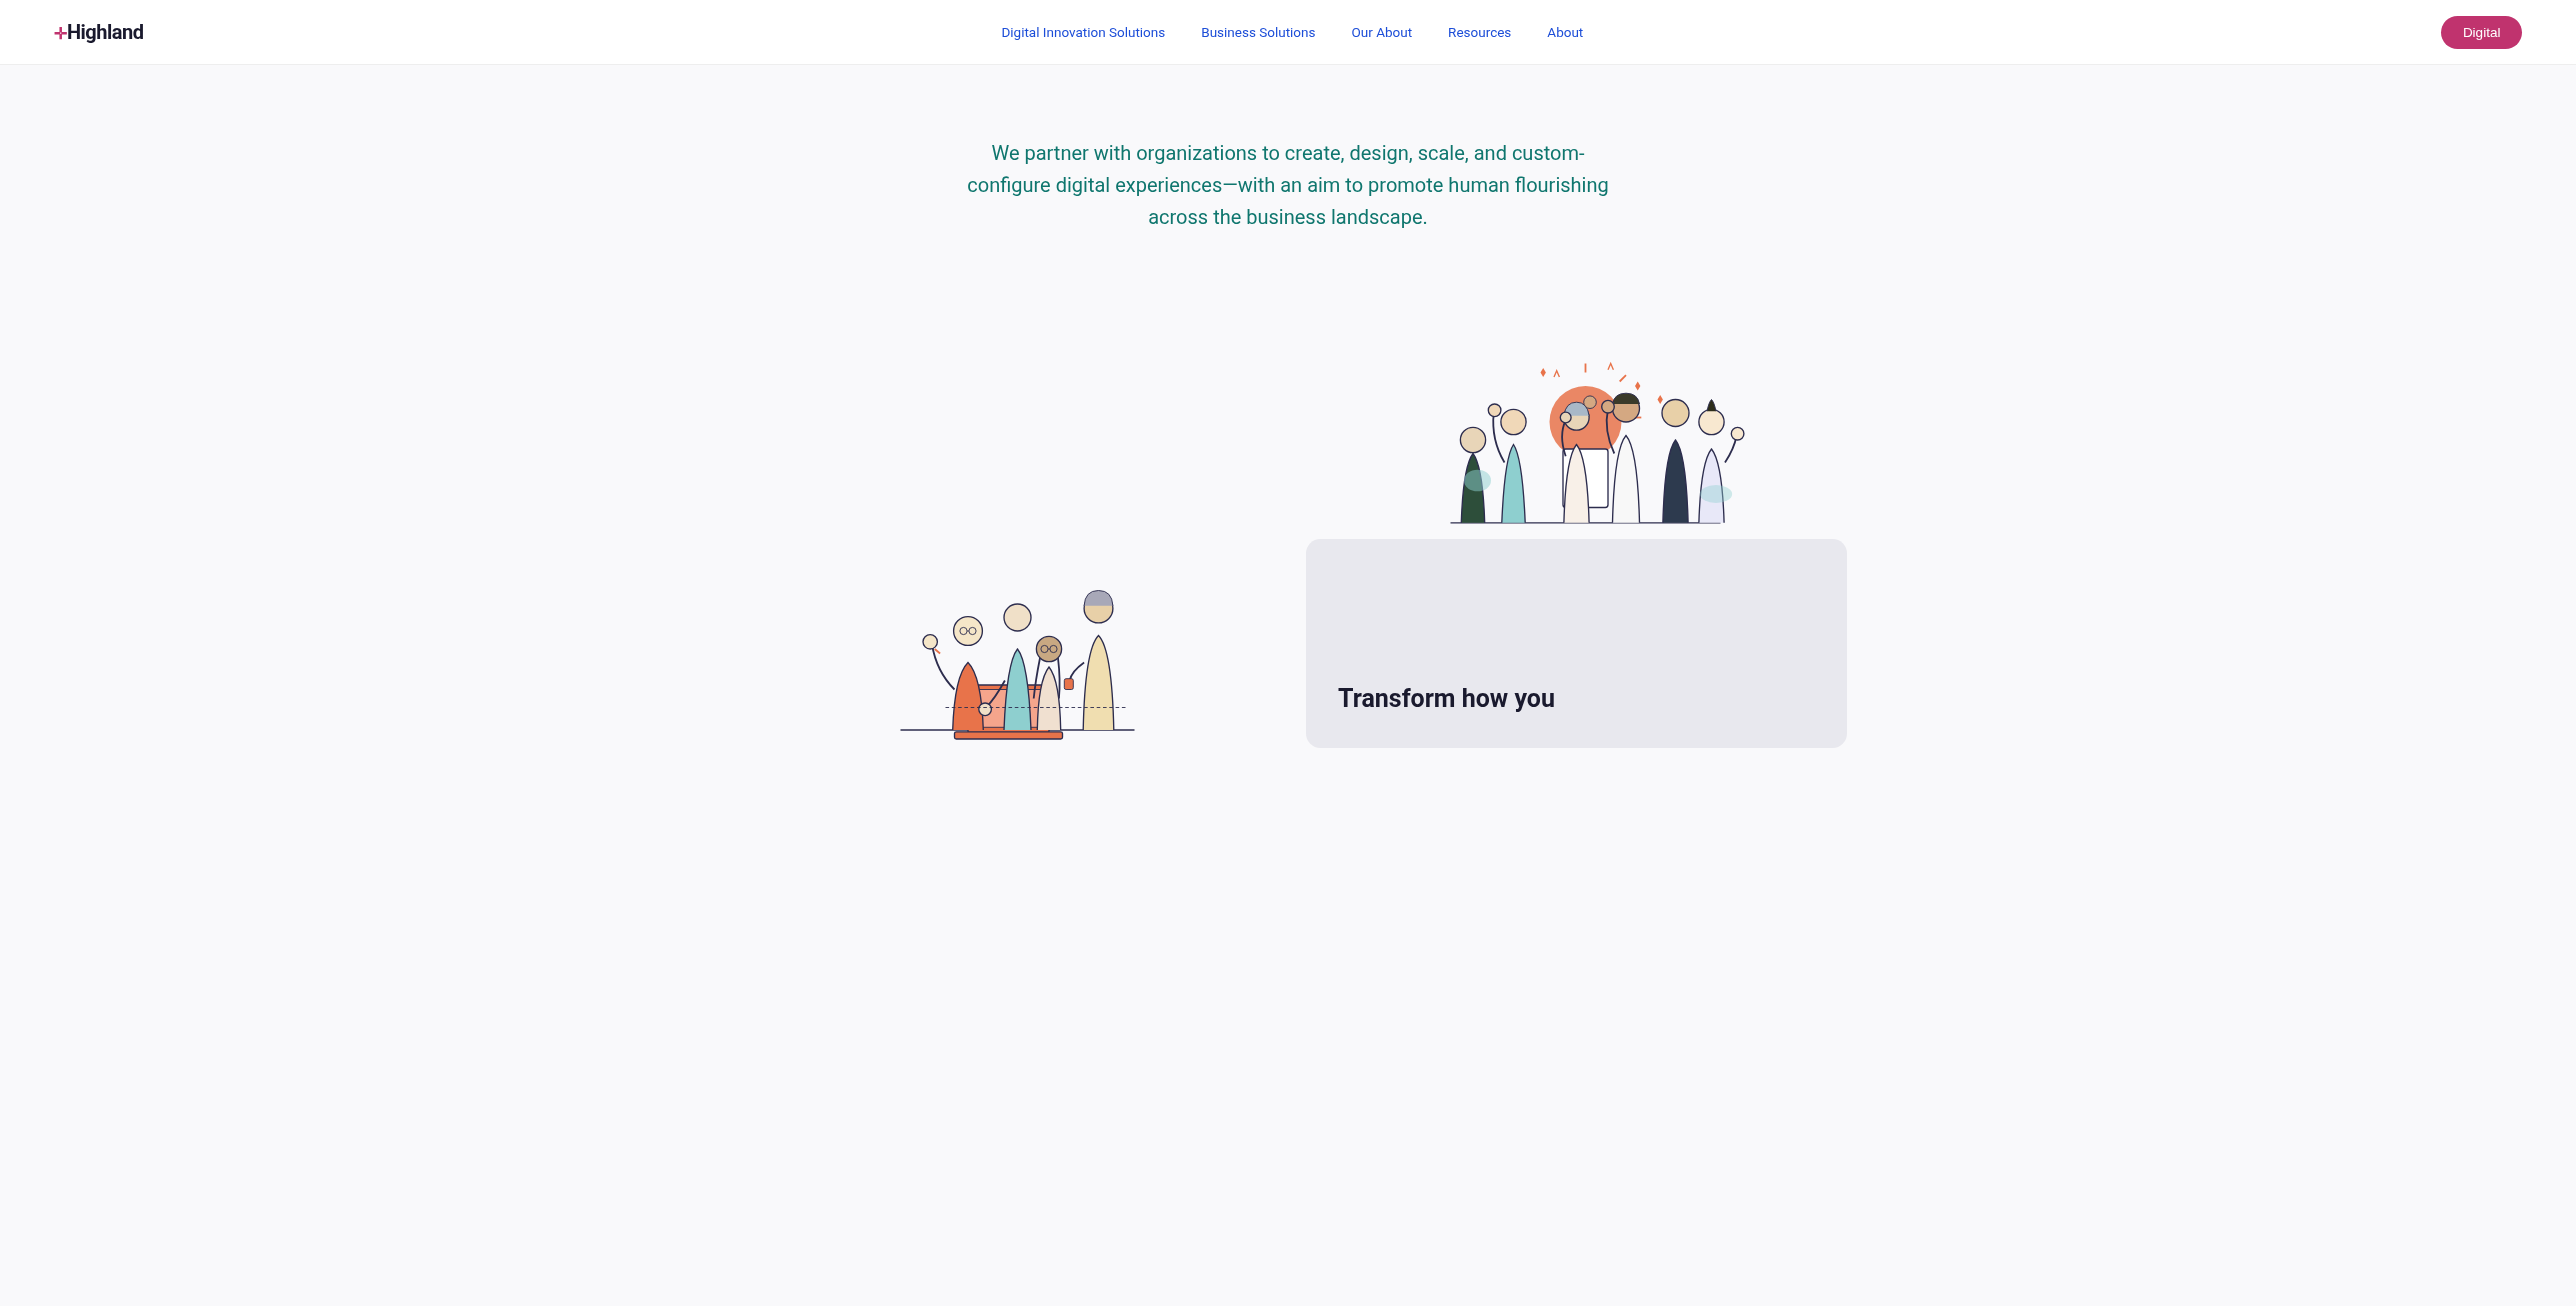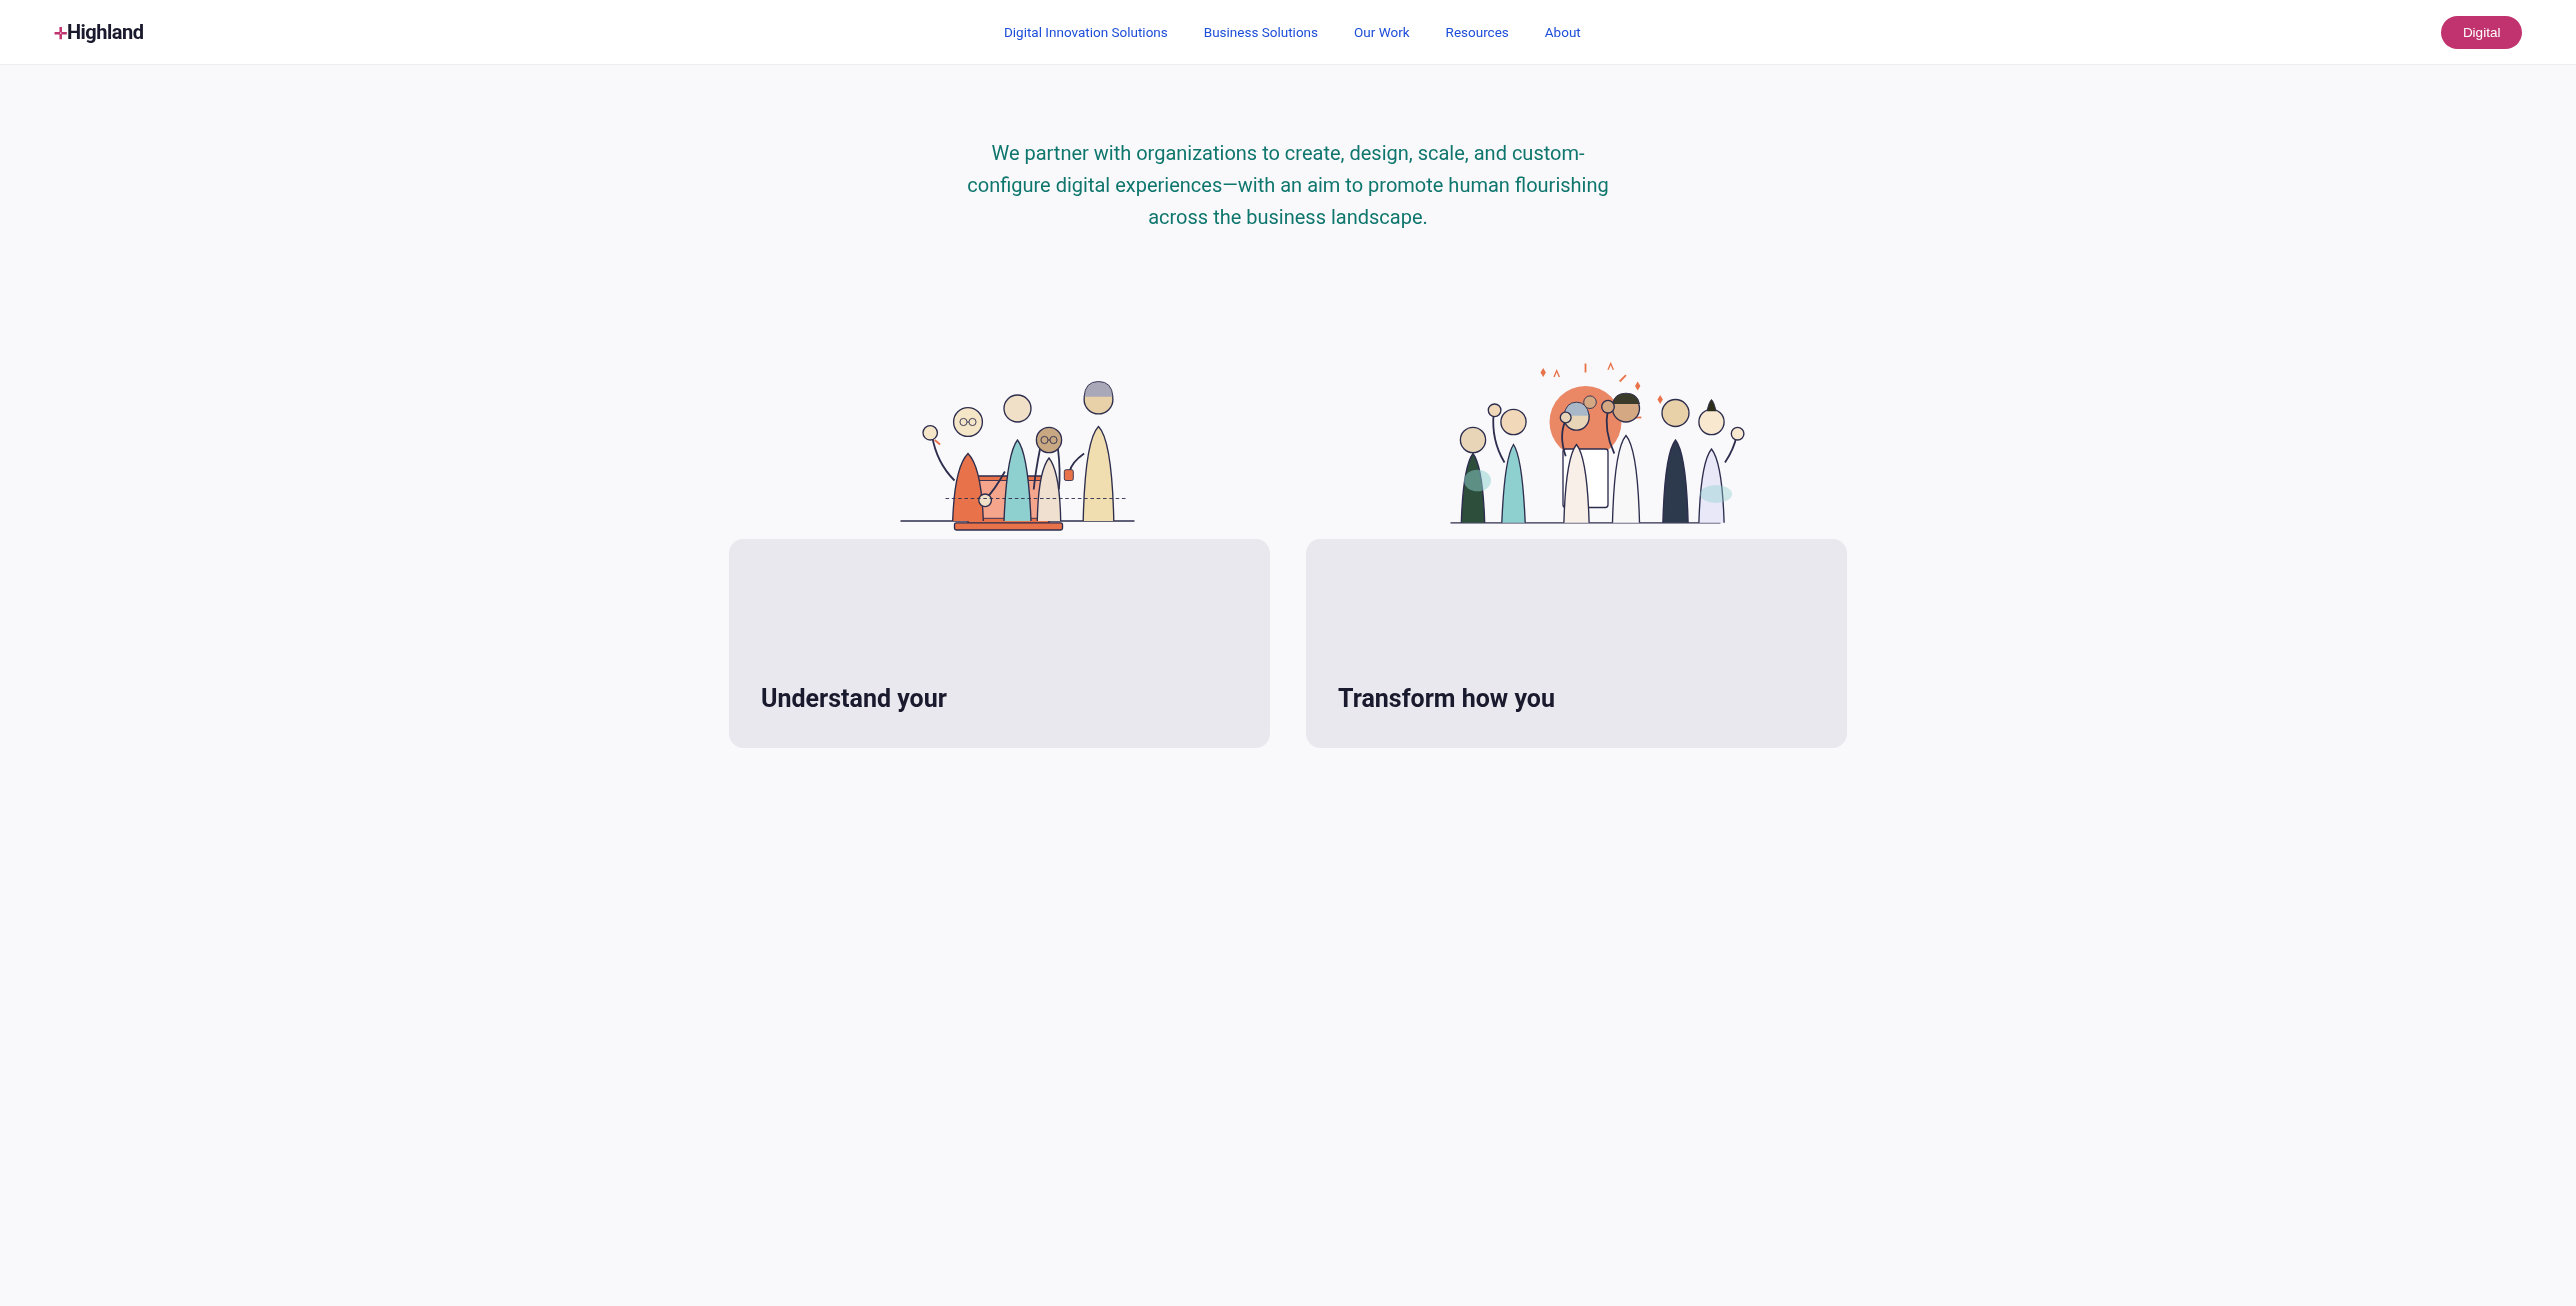--- a/index.html
+++ b/index.html
@@ -157,21 +157,21 @@
 <header>
   <div class="logo">
     <span class="logo-text">
       <span class="h-cross" style="color: rgb(192, 51, 110); font-size: 16px;">✛</span><span>Highland</span>
     </span>
   </div>
 
   <nav>
     <a>Digital Innovation Solutions</a>
     <a>Business Solutions</a>
-    <a>Our Work</a>
+    <a>Our About</a>
     <a>Resources</a>
     <a>About</a>
   </nav>
 
   <button class="contact-btn">Digital</button>
 </header>
 
 <section class="hero">
   <p>We partner with organizations to create, design, scale, and custom-configure digital experiences—with an aim to promote human flourishing across the business landscape.</p>
 </section>
@@ -223,23 +223,20 @@
 
         <path d="M284 82 Q285 65 300 65 Q315 65 316 82" fill="#a8a8b8" stroke="#2d2d4e" stroke-width="1"></path>
 
         <path d="M283 220 Q285 130 300 115 Q315 130 317 220" fill="#f0deb0" stroke="#2d2d4e" stroke-width="1.5"></path>
 
         <path d="M284 145 Q270 155 268 165" stroke="#2d2d4e" stroke-width="2" fill="none"></path>
         <rect x="262" y="163" width="10" height="12" rx="2" fill="#e8734a" stroke="#2d2d4e" stroke-width="1"></rect>
 
         <line x1="130" y1="195" x2="330" y2="195" stroke="#2d2d4e" stroke-width="1" stroke-dasharray="4,3"></line>
       </svg>
-    </div>
-    <div class="card">
-      <h2>Understand your</h2>
     </div>
   </div>
 
   <div class="card-wrapper">
     <div class="card-illustration">
 
       <svg class="illustration-svg-right" viewBox="0 0 400 260" xmlns="http://www.w3.org/2000/svg" fill="none">
 
         <circle cx="210" cy="110" r="40" fill="#e8734a" opacity="0.85"></circle>
 

